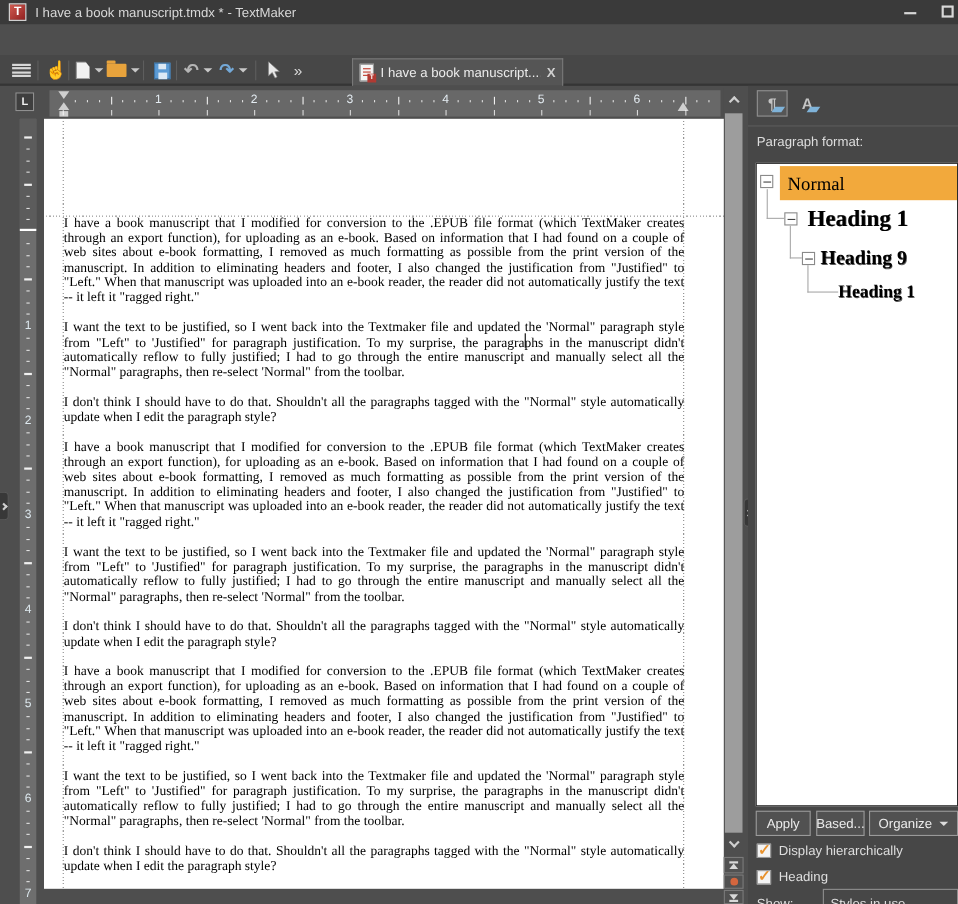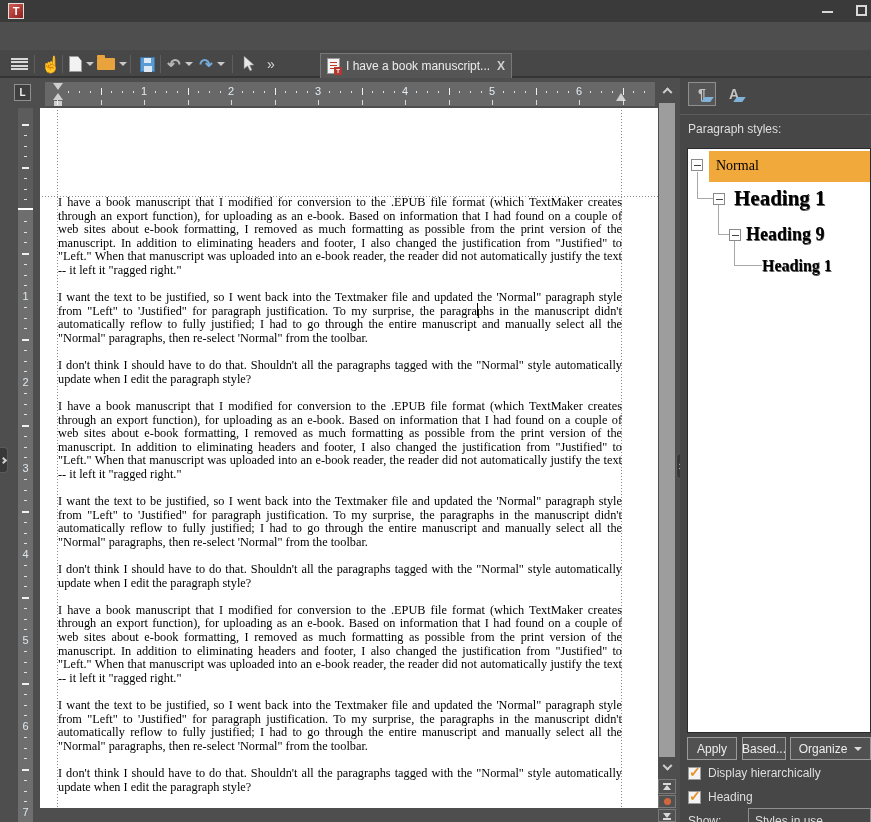--- a/index.html
+++ b/index.html
@@ -142,20 +142,21 @@
   .show-dd { position:absolute; left:68px; top:730px; width:123px; height:26px; background:#474747;
     border:1px solid #8f8f8f; font-size:12px; color:#dedede; display:flex; align-items:center; padding:0 6px; }
 </style>
 </head>
 <body>
 
 <div id="app">
 
   <div class="titlebar">
     <div class="app-badge">T</div>
+    <div class="win-title">I have a book manuscript.tmdx * - TextMaker</div>
     <div class="win-btn min">
         <div class="min-glyph"></div>
       </div>
     <div class="win-btn max">
         <div class="max-glyph"></div>
       </div>
   </div>
 
 
   <div class="toolbar">
@@ -409,34 +410,34 @@
     </div>
 
   <div class="panel">
     <div class="style-type-btn sel" style="left:8px;">
       <div class="glyph-wrap">¶<div class="brush"></div></div>
     </div>
     <div class="style-type-btn" style="left:40px;">
       <div class="glyph-wrap">A<div class="brush"></div></div>
     </div>
     <div class="panel-sep"></div>
-    <div class="panel-label">Paragraph styles:</div>
+    <div class="panel-label">Paragraph format:</div>
 
     <div class="stylebox" id="stylebox">
         <div class="tree-hl"></div>
         <div class="tree-line" style="left: 9px; top: 23px; width: 1px; height: 27px;"></div>
         <div class="tree-line" style="left: 9px; top: 49px; width: 16px; height: 1px;"></div>
         <div class="tree-line" style="left: 30px; top: 56px; width: 1px; height: 30px;"></div>
         <div class="tree-line" style="left: 30px; top: 85px; width: 11px; height: 1px;"></div>
         <div class="tree-line" style="left: 46px; top: 92px; width: 1px; height: 25px;"></div>
         <div class="tree-line" style="left: 46px; top: 116px; width: 28px; height: 1px;"></div>
         <div class="minus-box" style="left: 3px; top: 10px;">
           <i></i>
         </div>
-        <div class="tree-label serif" style="left: 28px; top: 9px; font-size: 14px;">Normal</div>
+        <div class="tree-label serif" style="left: 28px; top: 9px; font-size: 17px;">Normal</div>
         <div class="minus-box" style="left: 25px; top: 44px;">
           <i></i>
         </div>
         <div class="tree-label hding" style="left: 46px; top: 37px; font-size: 21px;">Heading 1</div>
         <div class="minus-box" style="left: 41px; top: 80px;">
           <i></i>
         </div>
         <div class="tree-label hding" style="left: 58px; top: 75px; font-size: 18px;">Heading 9</div>
         <div class="tree-label hding" style="left: 74px; top: 108px; font-size: 16px;">Heading 1</div>
       </div>

